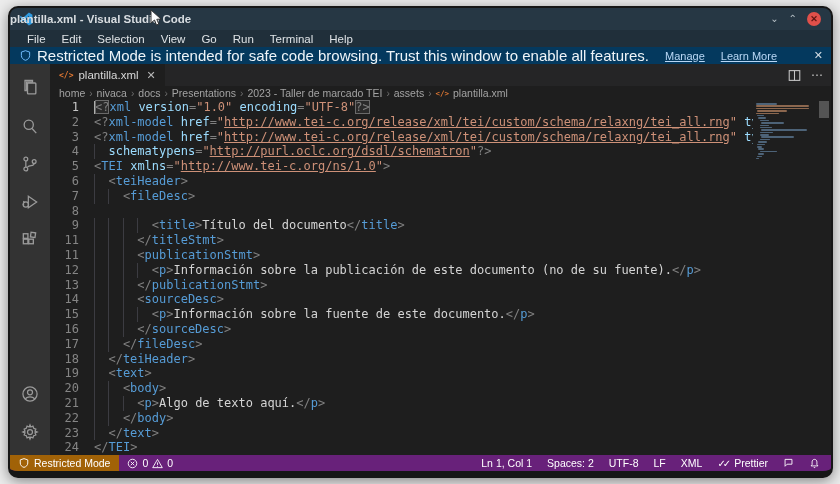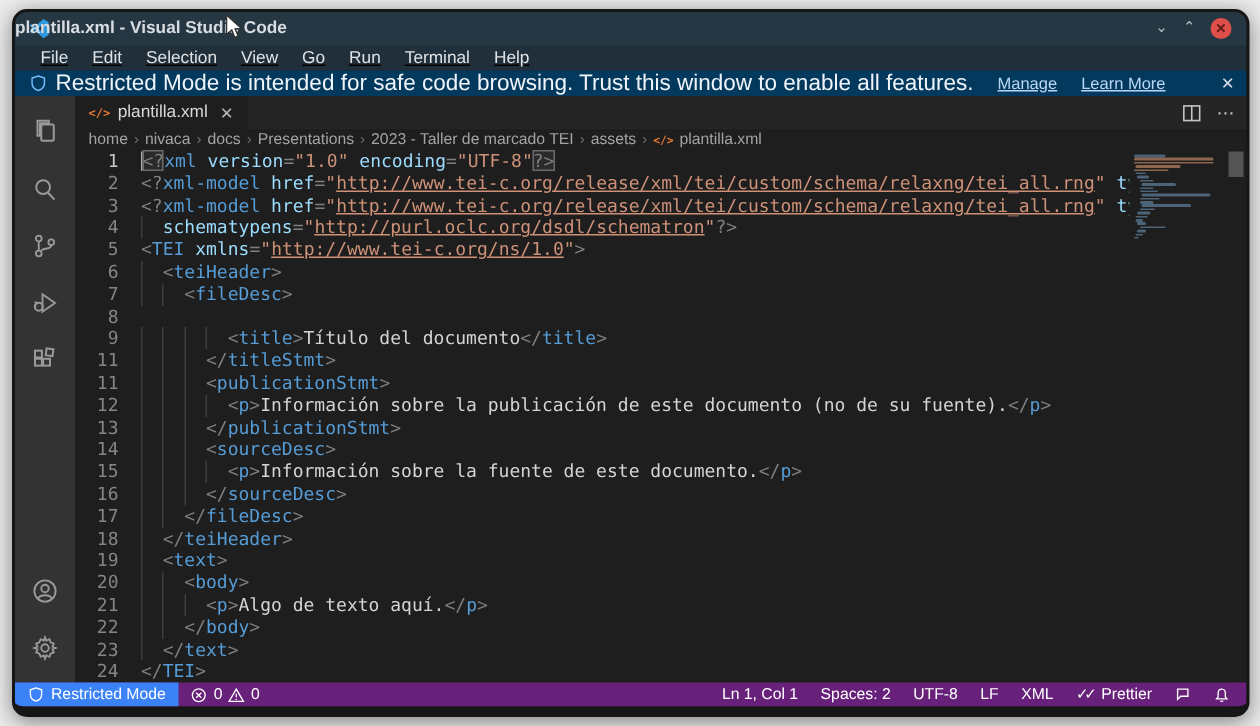--- a/index.html
+++ b/index.html
@@ -9,21 +9,21 @@
             box-shadow:0 3px 14px rgba(0,0,0,.45); display:flex; flex-direction:column; }
   
   .titlebar { height:22px; background:#263744; display:flex; align-items:center; position:relative; flex:none; }
   .vscode-logo { width:14px; height:14px; margin-left:9px; }
   .title-text { position:absolute; left:0; right:0; text-align:left; color:#d8dde1; font-size:11.5px; font-weight:bold; }
   .win-controls { margin-left:auto; display:flex; align-items:center; gap:10px; padding-right:10px; z-index:2; }
   .win-btn { color:#b9c2c8; font-size:10px; line-height:1; cursor:default; }
   .close-btn { width:14px; height:14px; border-radius:50%; background:#e0504a; color:#5d1512; font-size:9px;
                display:flex; align-items:center; justify-content:center; font-weight:bold; }
   
-  .menubar { height:17px; background:#202f3a; display:flex; align-items:center; padding-left:10px; gap:2px; flex:none;text-decoration:underline; }
+  .menubar { height:17px; background:#202f3a; display:flex; align-items:center; padding-left:10px; gap:2px; flex:none; }
   .menu-item { color:#dfe3e6; font-size:11.5px; padding:0 7px; }
   
   .banner { height:17px; background:#04395e; display:flex; align-items:center; padding:0 8px 0 10px; gap:6px; flex:none; }
   .banner-text { color:#eef4f8; font-size:15px; }
   .banner-link { color:#b9d7f5; font-size:11px; text-decoration:underline; margin-left:10px; }
   .banner-close { margin-left:auto; color:#d4dde4; font-size:11px; }
   
   .main { flex:1; display:flex; min-height:0; }
   .activitybar { width:40px; background:#333333; display:flex; flex-direction:column; align-items:center; padding:5px 0 4px; flex:none; }
   .ab-icon { width:40px; height:38px; display:flex; align-items:center; justify-content:center; }
@@ -53,21 +53,21 @@
   .tk-s { color:#ce9178; } .tk-x { color:#d4d4d4;text-align:right; }
   .tk-l { color:#ce9178; text-decoration:underline; }
   .tk-b { color:#808080; outline:1px solid #6a6a6a; outline-offset:-1px; background:rgba(100,100,100,.18); }
   .cursor { display:inline-block; width:0; height:13px; border-left:1px solid #aeafad; vertical-align:middle; }
   .minimap { position:absolute; top:0; right:14px; width:64px; bottom:0; background:#1e1e1e; padding:3px 0 0 3px; }
   .mm-row { height:1.5px; margin-bottom:0.9px; border-radius:1px; }
   .scrollbar { position:absolute; top:0; right:0; width:14px; bottom:0; }
   .scroll-thumb { position:absolute; top:1px; right:2px; width:10px; height:17px; background:rgba(150,150,150,.45); }
   
   .statusbar { height:16px; background:#68217a; display:flex; align-items:center; color:#fff; font-size:10.5px; flex:none; }
-  .sb-restricted { background:#3b82f6; height:100%; display:flex; align-items:center; gap:5px; padding:0 9px; }
+  .sb-restricted { background:#a16207; height:100%; display:flex; align-items:center; gap:5px; padding:0 9px; }
   .sb-problems { display:flex; align-items:center; gap:4px; margin-left:8px; }
   .sb-right { margin-left:auto; display:flex; align-items:center; gap:15px; padding-right:11px; }
   .sb-item { display:flex; align-items:center; gap:4px; }
   .dblcheck { letter-spacing:-3px; font-size:10px; margin-right:2px; }
   .mouse-cursor { position:absolute; left:150px; top:9px; z-index:50; pointer-events:none; }
 </style>
 </head>
 <body>
 
 <div class="window">

